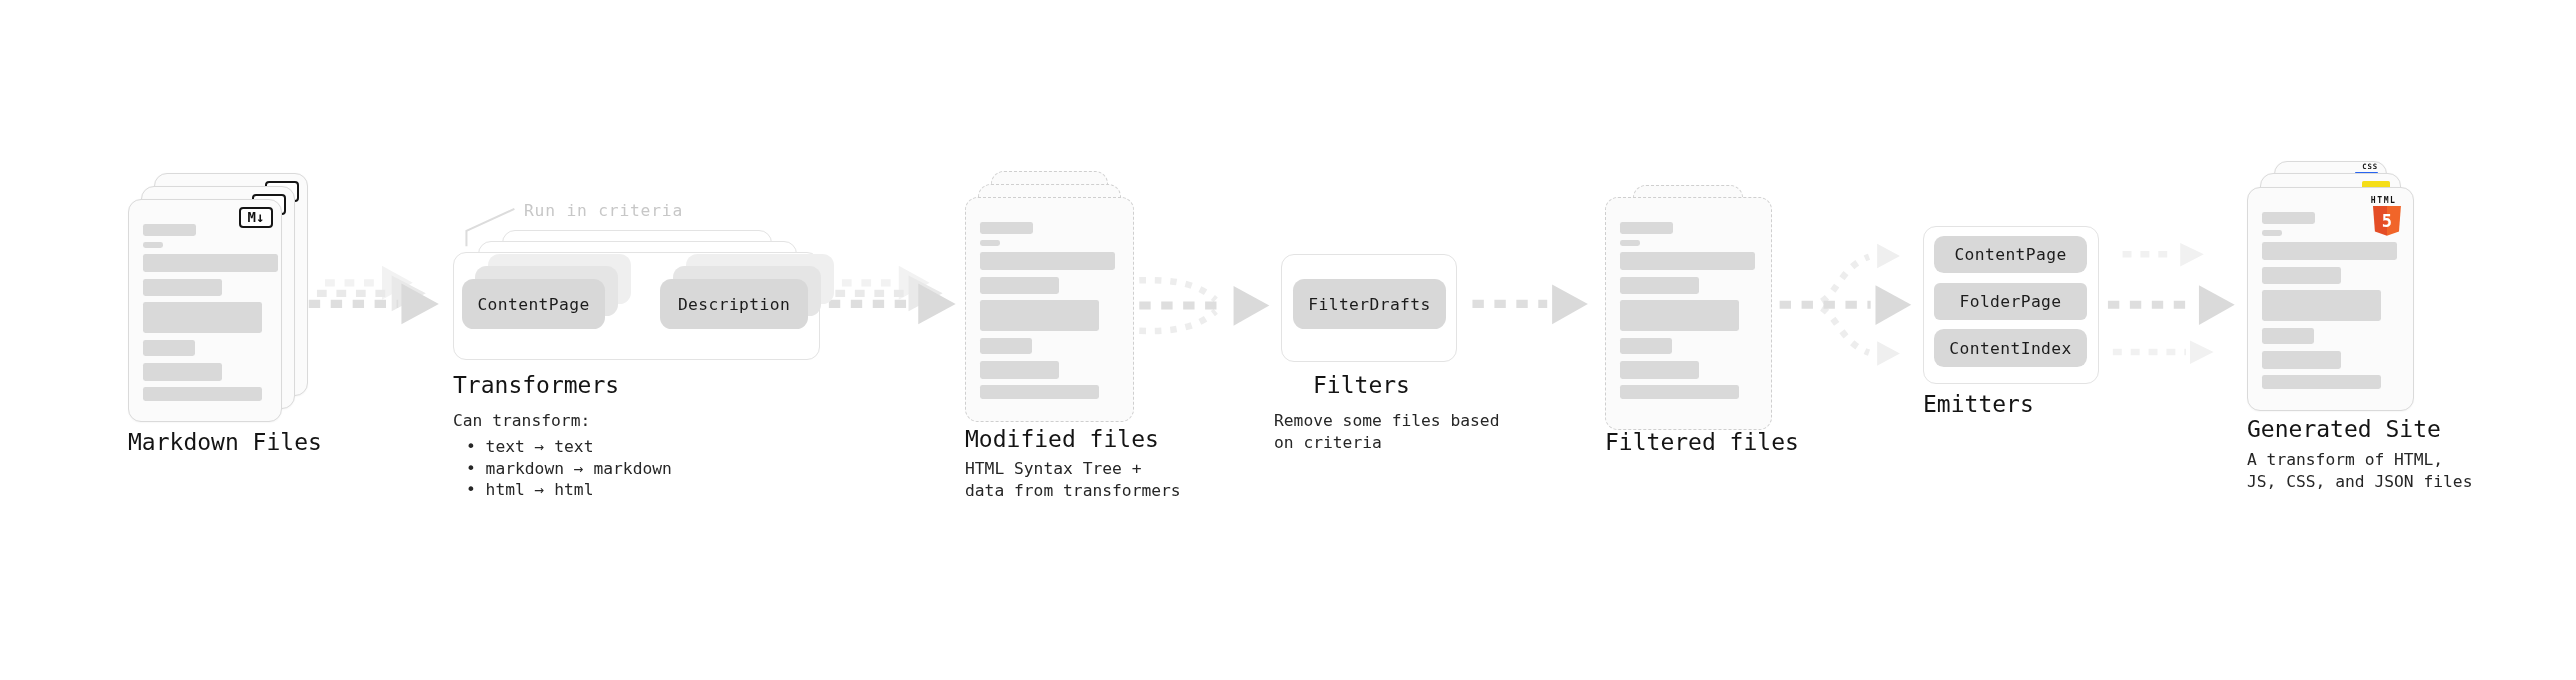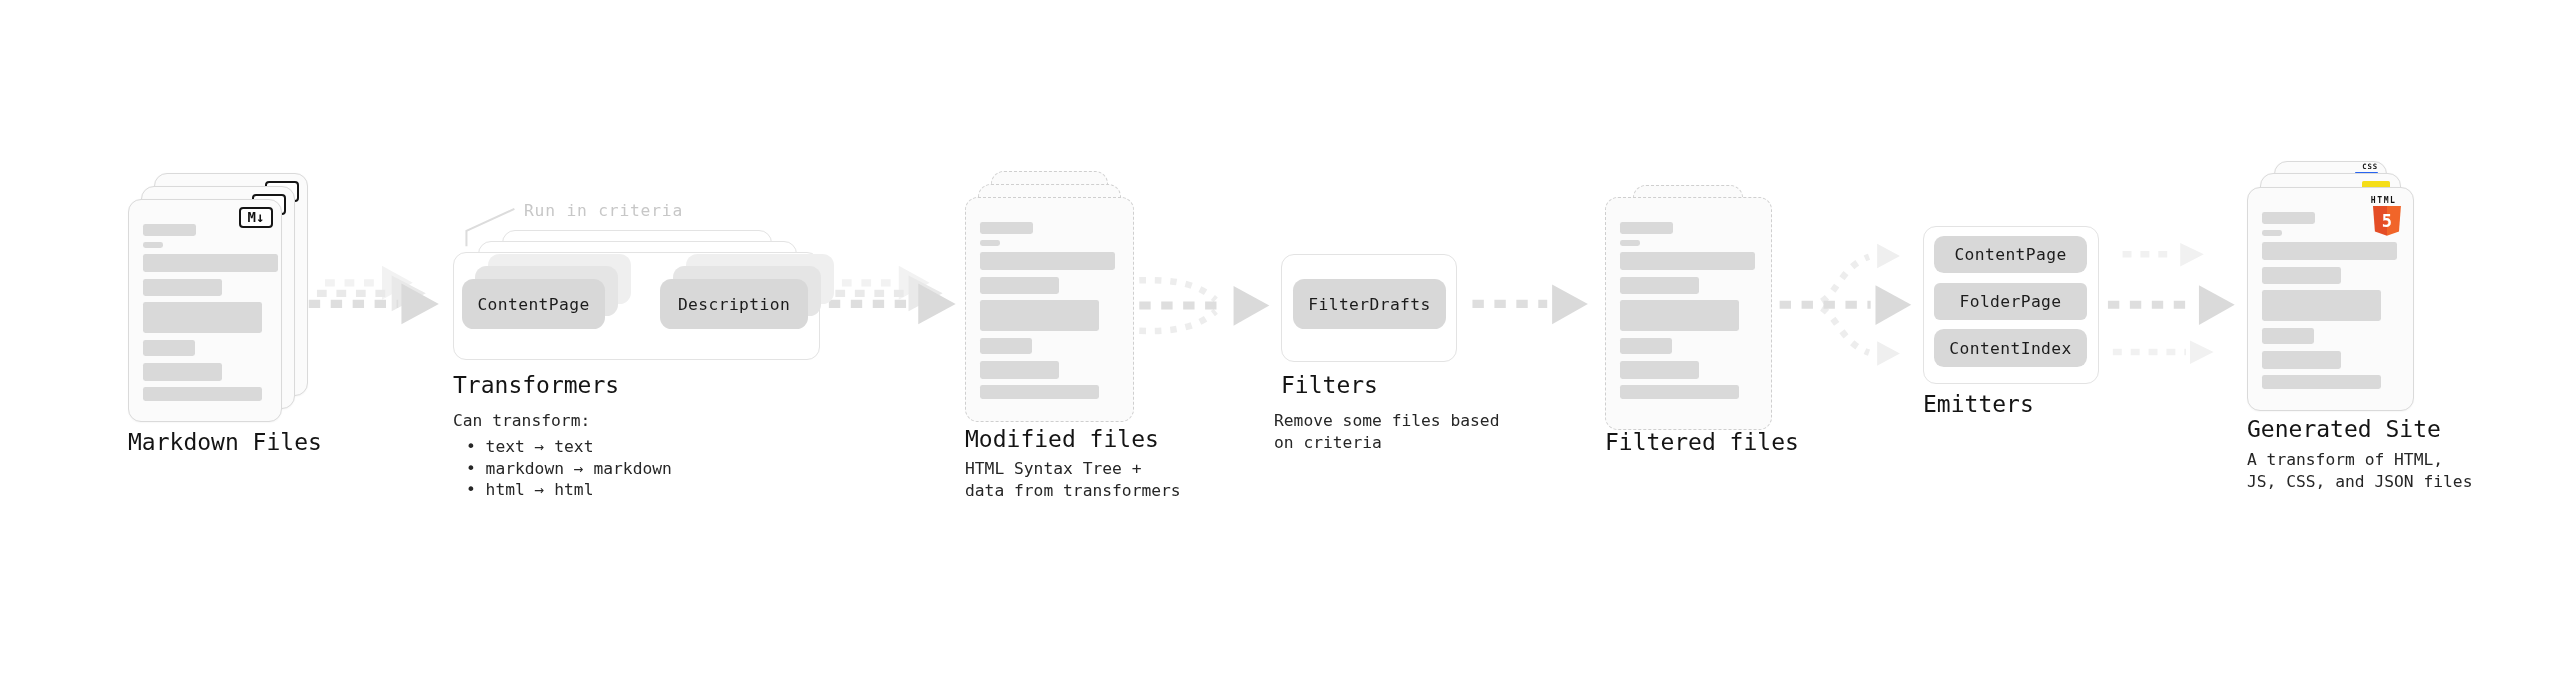--- a/index.html
+++ b/index.html
@@ -162,21 +162,21 @@
       <div class="bar" style="left: 14px; top: 140px; width: 52px; height: 16.3px;"></div>
       <div class="bar" style="left: 14px; top: 163px; width: 79px; height: 18px;"></div>
       <div class="bar" style="left: 14px; top: 187px; width: 119px; height: 14px;"></div>
     </div>
   <div class="title" style="left:965px;top:426px">Modified files</div>
   <div class="desc pre" style="left:965px;top:458px">HTML Syntax Tree +
 data from transformers</div>
 
   <div class="obox" style="left:1281px;top:254px;width:174px;height:106px"></div>
   <div class="chip" style="left:1293px;top:279px;width:153px;height:50px">FilterDrafts</div>
-  <div class="title" style="left:1281px;top:372px">Filters</div>
+  <div class="title" style="left:1313px;top:372px">Filters</div>
   <div class="desc pre" style="left:1274px;top:410px">Remove some files based
 on criteria</div>
 
   <div class="doc-card dashed" style="left:1633px;top:185px;width:108px;height:228px"></div>
   <div class="doc-card dashed doc-bars" style="left:1605px;top:197px;width:165px;height:231px">
       <div class="bar" style="left: 14px; top: 24.4px; width: 53px; height: 11.4px;"></div>
       <div class="bar" style="left: 14px; top: 42px; width: 19.5px; height: 5.7px;"></div>
       <div class="bar" style="left: 14px; top: 54px; width: 135px; height: 18px;"></div>
       <div class="bar" style="left: 14px; top: 79px; width: 79px; height: 17px;"></div>
       <div class="bar" style="left: 14px; top: 102px; width: 119px; height: 31px;"></div>

